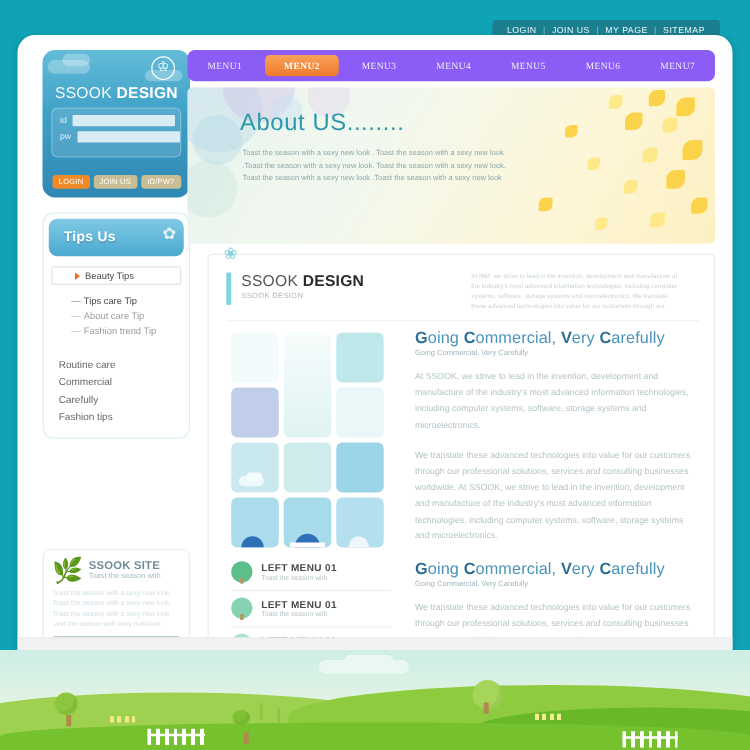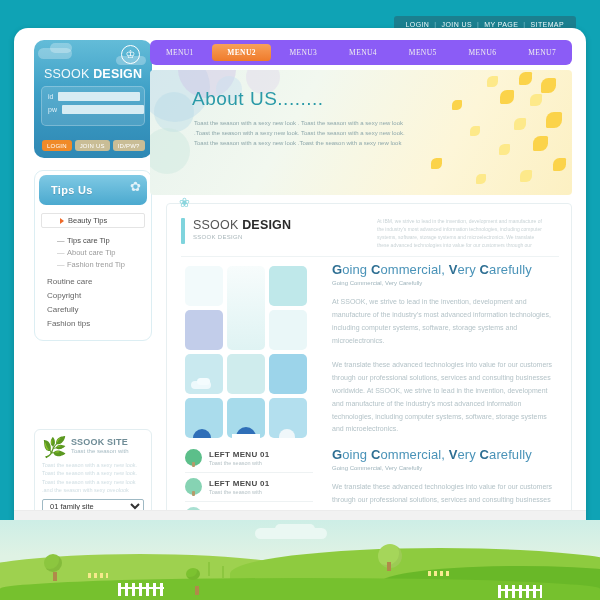--- a/index.html
+++ b/index.html
@@ -164,21 +164,21 @@
   .sublist { margin: 6px 6px 0; }
   .sublist li {
     list-style: none; font-size: 7.5px; color: #9c9c9c;
     padding: 1.5px 0 1.5px 26px; position: relative;
   }
   .sublist li::before {
     content: "—"; position: absolute; left: 16px; color: #b9b9b9;
   }
   .sublist li.active { color: #4b4b4b; }
   .sublist li.active::before { color: #8a8a8a; }
-  .mainlist { margin: 4px 6px 0; }
+  .mainlist { margin: 14px 6px 0; }
   .mainlist li {
     list-style: none; font-size: 8px; color: #666666;
     padding: 2.5px 0 2.5px 6px;
   }
 
   .familybox {
     margin-top: 88px; width: 118px;
     background: #ffffff;
     border: 1px solid #e3eef1;
     border-radius: 6px;
@@ -383,21 +383,21 @@
         <span class="tri"></span>
         <span>Beauty Tips</span>
       </div>
       <ul class="sublist">
         <li class="active">Tips care Tip</li>
         <li>About care Tip</li>
         <li>Fashion trend Tip</li>
       </ul>
       <ul class="mainlist">
         <li>Routine care</li>
-        <li>Copyright</li>
+        <li>Commercial</li>
         <li>Carefully</li>
         <li>Fashion tips</li>
       </ul>
     </div>
 
     <div class="familybox">
       <div class="fb-top">
         <div class="fb-plant">🌿</div>
         <div>
           <div class="fb-title">SSOOK SITE</div>

